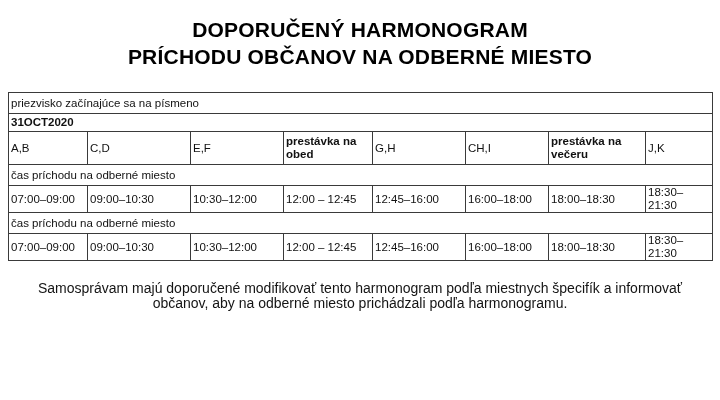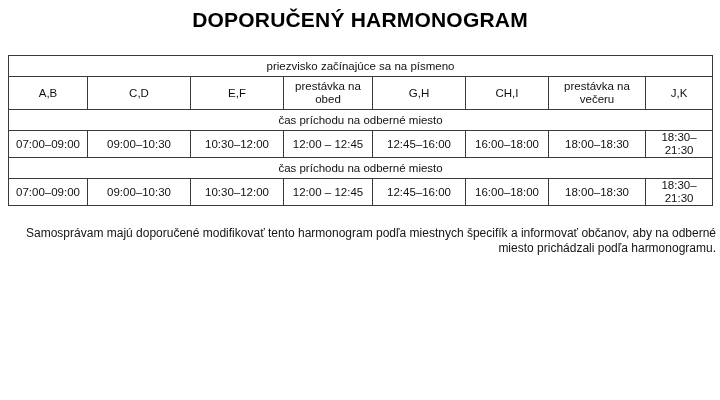--- a/index.html
+++ b/index.html
@@ -18,21 +18,21 @@
 
   .page {
     position: relative;
     width: 720px;
     height: 400px;
     box-sizing: border-box;
   }
 
   
   .title-block {
-    padding-top: 6px;
+    padding-top: 16px;
     text-align: center;
   }
   .title-line {
     font-size: 21px;
     font-weight: bold;
     letter-spacing: 0.2px;
     line-height: 27px;
     white-space: nowrap;
   }
 
@@ -42,21 +42,21 @@
     width: 704px;
   }
   table.schedule {
     border-collapse: collapse;
     width: 100%;
     table-layout: fixed;
     font-size: 11.5px;
   }
   table.schedule td {
     border: 1px solid #3a3a3a;
-    text-align: center;
+    text-align: left;
     vertical-align: middle;
     padding: 0 2px;
     line-height: 13px;
     color: #111;
     margin-top: 24px;
   }
 
   
   td.banner {
     height: 20px;
@@ -74,68 +74,73 @@
   }
 
   td.letters {
     height: 32px;
   }
   td.times {
     height: 24px;
   }
   td.break-cell {
     line-height: 12px;
+    font-weight: bold;
   }
 
   
   col.c1 { width: 79px; }
   col.c2 { width: 103px; }
   col.c3 { width: 93px; }
   col.c4 { width: 89px; }
   col.c5 { width: 93px; }
   col.c6 { width: 83px; }
   col.c7 { width: 97px; }
   col.c8 { width: 67px; }
 
   
   .footnote {
-    margin: 20px 10px 0 16px;
+    margin: 20px 10px 0 10px;
     width: 700px;
-    font-size: 12px;
+    font-size: 14px;
     line-height: 15px;
     color: #141414;
-    text-align: right;
+    text-align: center;
   }
 </style>
 </head>
 <body>
 
 <div class="page">
 
   <div class="title-block">
     <div class="title-line">DOPORUČENÝ HARMONOGRAM</div>
+    <div class="title-line">PRÍCHODU OBČANOV NA ODBERNÉ MIESTO</div>
   </div>
 
   <div class="table-wrap">
     <table class="schedule">
       <colgroup>
         <col class="c1">
           <col class="c2">
           <col class="c3">
           <col class="c4">
         <col class="c5">
           <col class="c6">
           <col class="c7">
           <col class="c8">
       </colgroup>
       <tbody>
         <tr>
           <td class="banner" colspan="8">priezvisko začínajúce sa na písmeno</td>
         </tr>
 
+        <tr>
+          <td class="date-banner" colspan="8">31OCT2020</td>
+        </tr>
         <tr>
           <td class="letters">A,B</td>
           <td class="letters">C,D</td>
           <td class="letters">E,F</td>
           <td class="letters break-cell">prestávka na obed</td>
           <td class="letters">G,H</td>
           <td class="letters">CH,I</td>
           <td class="letters break-cell">prestávka na večeru</td>
           <td class="letters">J,K</td>
         </tr>

